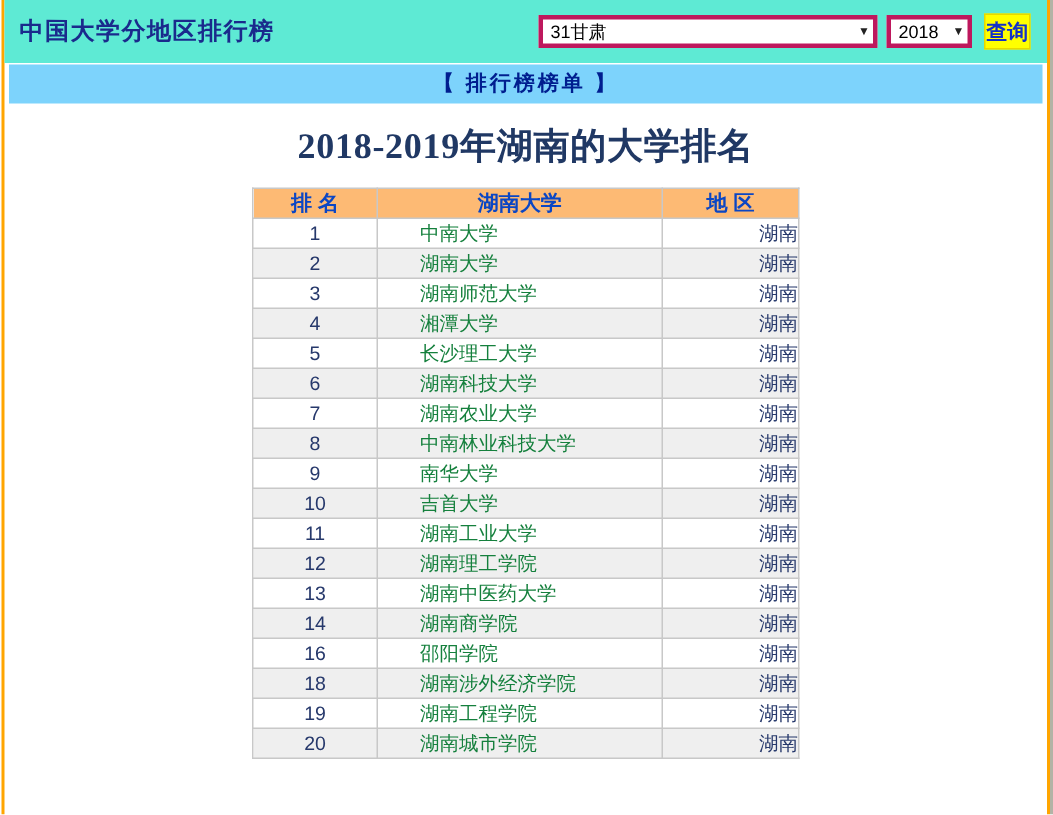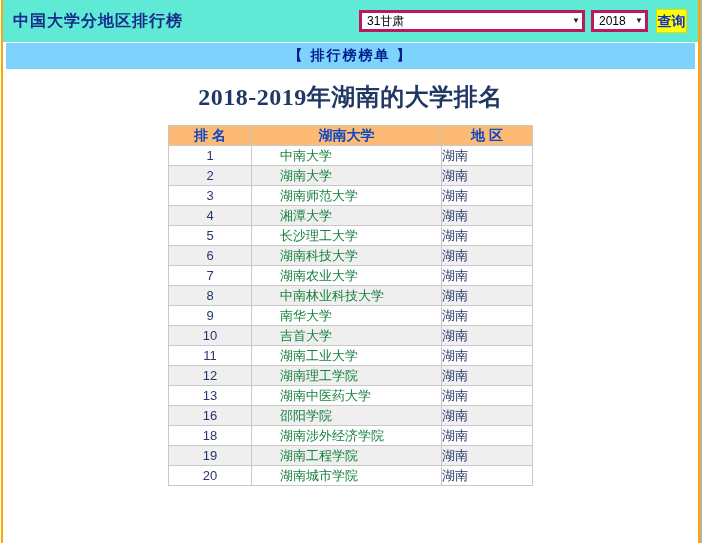--- a/index.html
+++ b/index.html
@@ -79,21 +79,21 @@
   .rank-table th {
     font-size: 14px; font-weight: bold; color: #0B46C4;
     text-align: center; background: #fdba74;
   }
   .col-rank { width: 83px; }
   .col-name { width: 190px; }
   .col-region { width: 91px; }
   .rank-table td.rank { text-align: center; color: #26386B; }
   .rank-table td.name { text-align: left; padding-left: 28px; }
   .rank-table td.name a { color: #15803d; text-decoration: none; }
-  .rank-table td.region { text-align: left; color: #26386B; }
+  .rank-table td.region { text-align: right; color: #26386B; }
   .rank-table tbody tr:nth-child(even) { background: #EFEFEF; }
   .rank-table tbody tr:nth-child(odd) { background: #FFFFFF; }
 </style>
 </head>
 <body>
 
 <div class="page">
 
   <div class="topbar">
     <div class="app-title">中国大学分地区排行榜</div>
@@ -227,20 +227,27 @@
   </tr>
 
   <tr>
     <td class="rank">13</td>
     <td class="name">
       <a href="#">湖南中医药大学</a>
     </td>
     <td class="region">湖南</td>
   </tr>
 
+  <tr>
+    <td class="rank">14</td>
+    <td class="name">
+      <a href="#">湖南商学院</a>
+    </td>
+    <td class="region">湖南</td>
+  </tr>
 
 
   <tr>
     <td class="rank">16</td>
     <td class="name">
       <a href="#">邵阳学院</a>
     </td>
     <td class="region">湖南</td>
   </tr>
 

